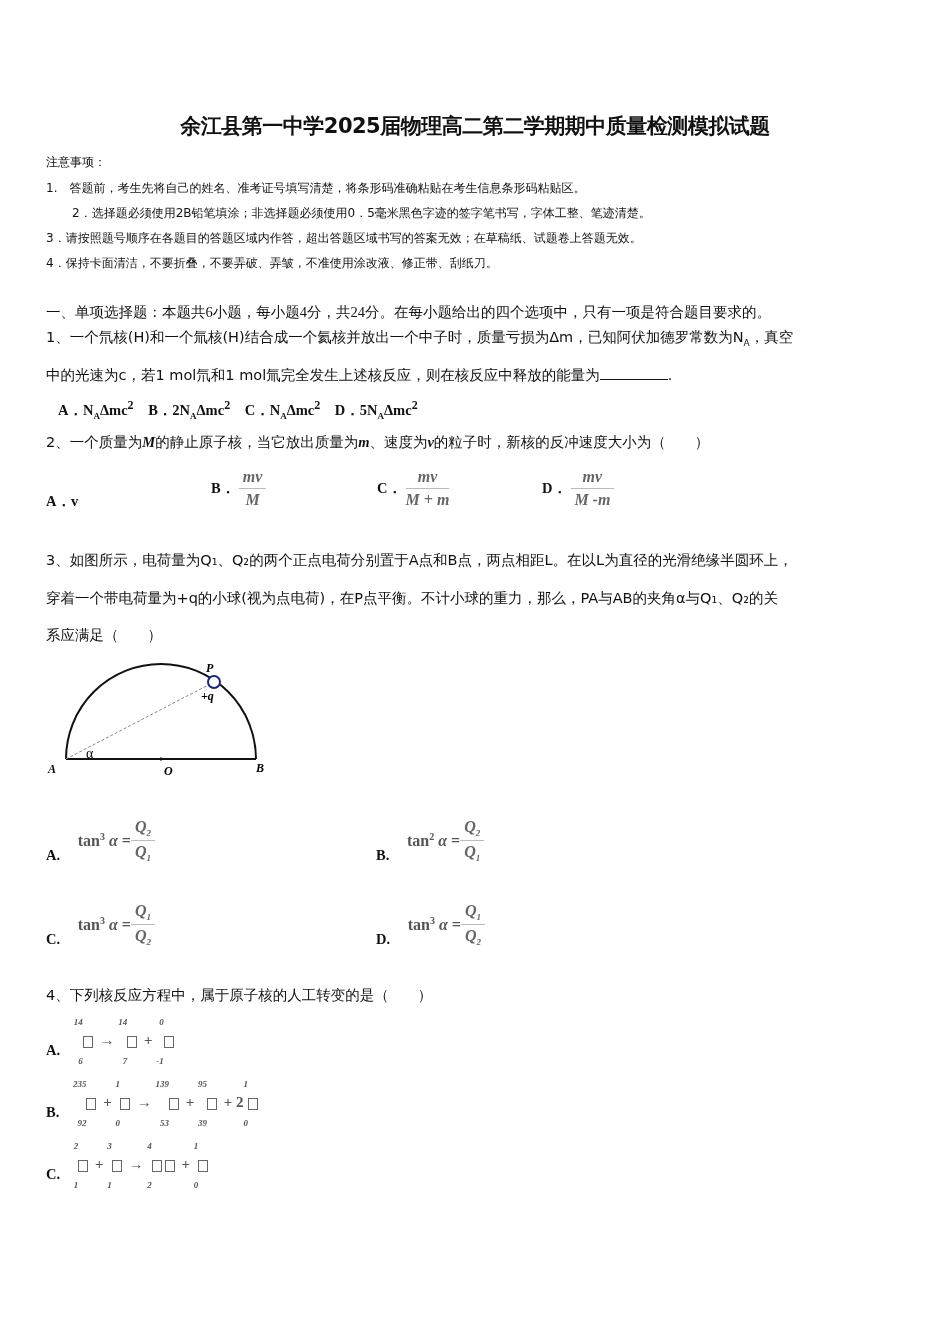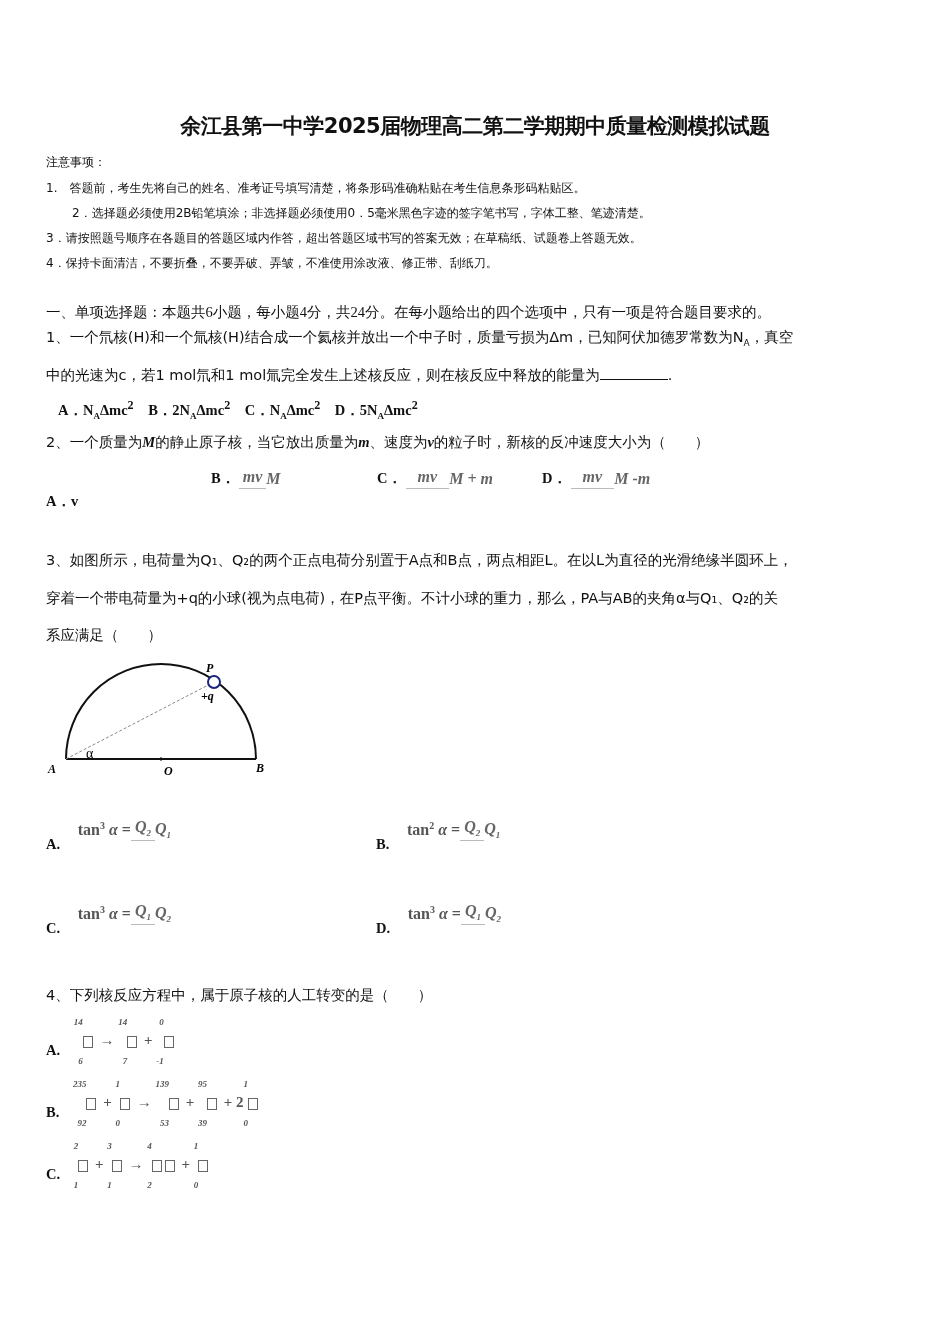--- a/index.html
+++ b/index.html
@@ -4,21 +4,21 @@
 <style>
   html, body { margin:0; padding:0; background:#ffffff; }
   body { width:950px; height:1344px; position:relative; overflow:hidden; color:#111; font-family:"DejaVu Serif","Liberation Serif",serif; }
   .abs { position:absolute; white-space:nowrap; }
   .title { left:0; width:950px; top:112px; text-align:center; font-family:"DejaVu Sans","Liberation Sans",sans-serif; font-weight:bold; font-size:21px; letter-spacing:-0.5px; }
   .note { left:46px; font-size:12px; font-family:"DejaVu Sans","Liberation Sans",sans-serif; }
   .q { left:46px; font-size:14.5px; font-family:"DejaVu Sans","Liberation Sans",sans-serif; }
   .q b, .bold { font-weight:bold; }
   .it { font-style:italic; font-family:"Liberation Serif",serif; font-weight:bold; }
   .opt { font-size:14.5px; font-weight:bold; font-family:"Liberation Serif",serif; }
-  .frac { display:inline-flex; flex-direction:row; align-items:flex-start; vertical-align:middle; font-family:"Liberation Serif",serif; font-style:italic; color:#666; font-size:16px; }
+  .frac { display:inline-flex; flex-direction:column; align-items:center; vertical-align:middle; font-family:"Liberation Serif",serif; font-style:italic; color:#666; font-size:16px; }
   .frac .num { padding:0 4px 2px 4px; border-bottom:1px solid #bbb; }
   .frac .den { padding-top:2px; }
   .tan { font-family:"Liberation Serif",serif; color:#555; font-size:16px; }
   .tan sup { font-size:10px; }
   .tan .al { font-style:italic; }
   .nuc { font-family:"Liberation Serif",serif; color:#555; font-size:15px; }
   .nuc .iso { display:inline-flex; flex-direction:column; align-items:flex-end; vertical-align:middle; font-size:9px; font-style:italic; line-height:9px;gap:30px; }
   .nuc .box { display:inline-block; width:8px; height:10px; border:1px solid #666; vertical-align:middle; margin-right:3px; }
   .blank { display:inline-block; width:68px; border-bottom:1px solid #111; }
   sub.s { font-size:9px; }

